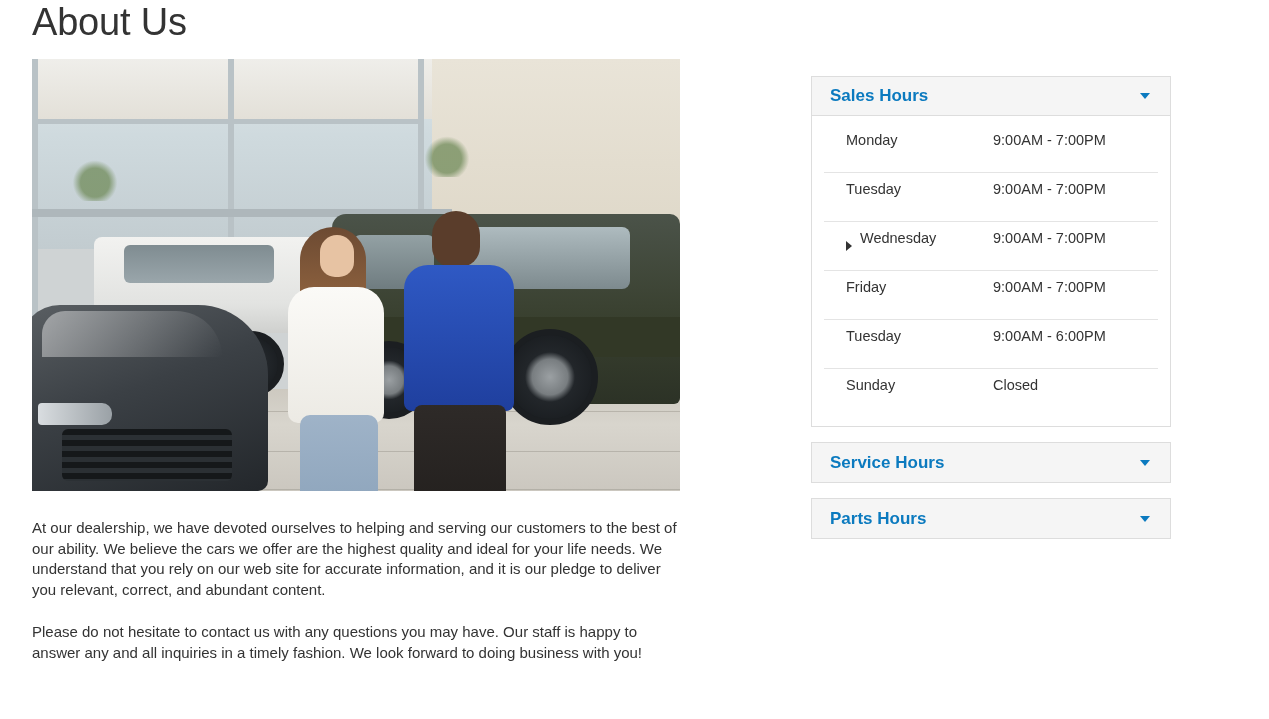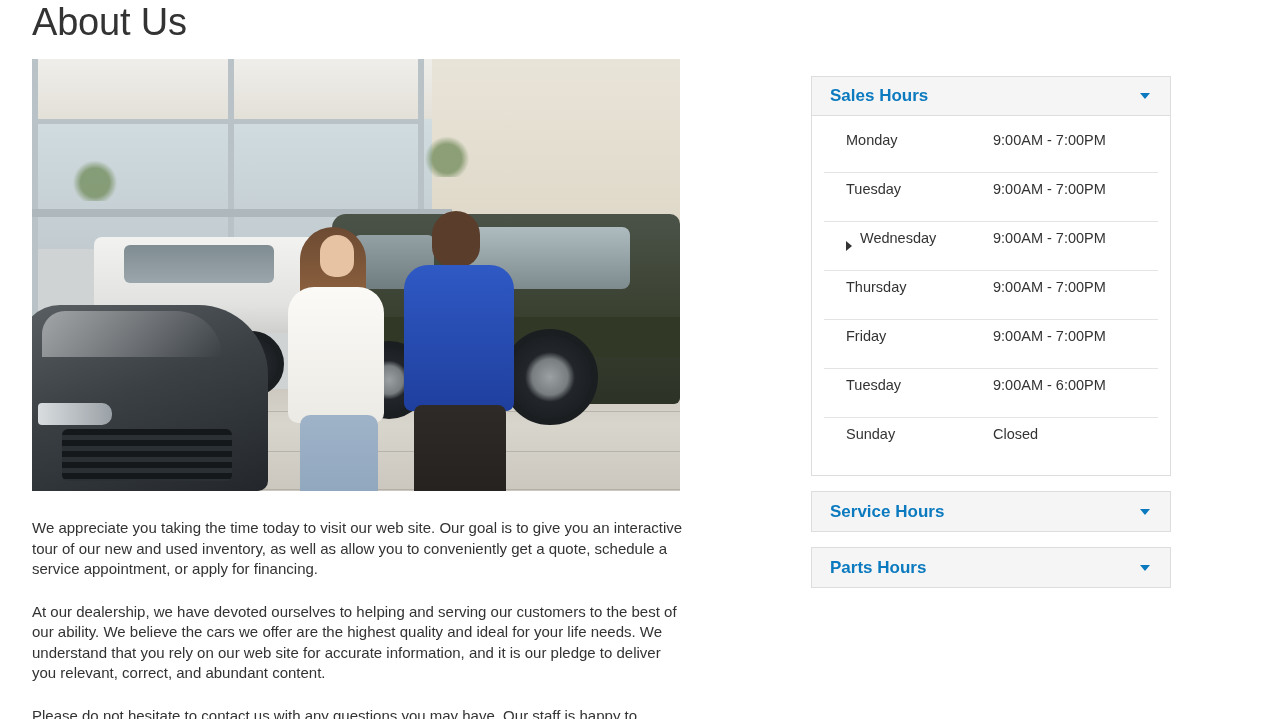--- a/index.html
+++ b/index.html
@@ -312,21 +312,20 @@
       <div class="person-w-face"></div>
       <div class="person-w-top"></div>
       <div class="person-w-jeans"></div>
 
       <div class="person-m-head"></div>
       <div class="person-m-top"></div>
       <div class="person-m-pants"></div>
     </div>
 
     <div class="body-copy" style="position:absolute; left:0; top:459px; width:656px;">
-      <p>We appreciate you taking the time today to visit our web site. Our goal is to give you an interactive tour of our new and used inventory, as well as allow you to conveniently get a quote, schedule a service appointment, or apply for financing.</p>
       <p>At our dealership, we have devoted ourselves to helping and serving our customers to the best of our ability. We believe the cars we offer are the highest quality and ideal for your life needs. We understand that you rely on our web site for accurate information, and it is our pledge to deliver you relevant, correct, and abundant content.</p>
       <p>Please do not hesitate to contact us with any questions you may have. Our staff is happy to answer any and all inquiries in a timely fashion. We look forward to doing business with you!</p>
     </div>
   </div>
 
   <div class="right-col">
 
     <div class="panel">
       <div class="panel-header">
         <span class="panel-title">Sales Hours</span>
@@ -341,24 +340,20 @@
             </tr>
             <tr>
               <td class="day"><span>Tuesday</span></td>
               <td class="time">9:00AM - 7:00PM</td>
             </tr>
             <tr class="highlight">
               <td class="day"><span class="row-marker"></span><span>Wednesday</span></td>
               <td class="time">9:00AM - 7:00PM</td>
             </tr>
             <tr>
-              <td class="day"><span>Thursday</span></td>
-              <td class="time">9:00AM - 7:00PM</td>
-            </tr>
-            <tr>
               <td class="day"><span>Friday</span></td>
               <td class="time">9:00AM - 7:00PM</td>
             </tr>
             <tr>
               <td class="day"><span>Tuesday</span></td>
               <td class="time">9:00AM - 6:00PM</td>
             </tr>
             <tr>
               <td class="day"><span>Sunday</span></td>
               <td class="time">Closed</td>

